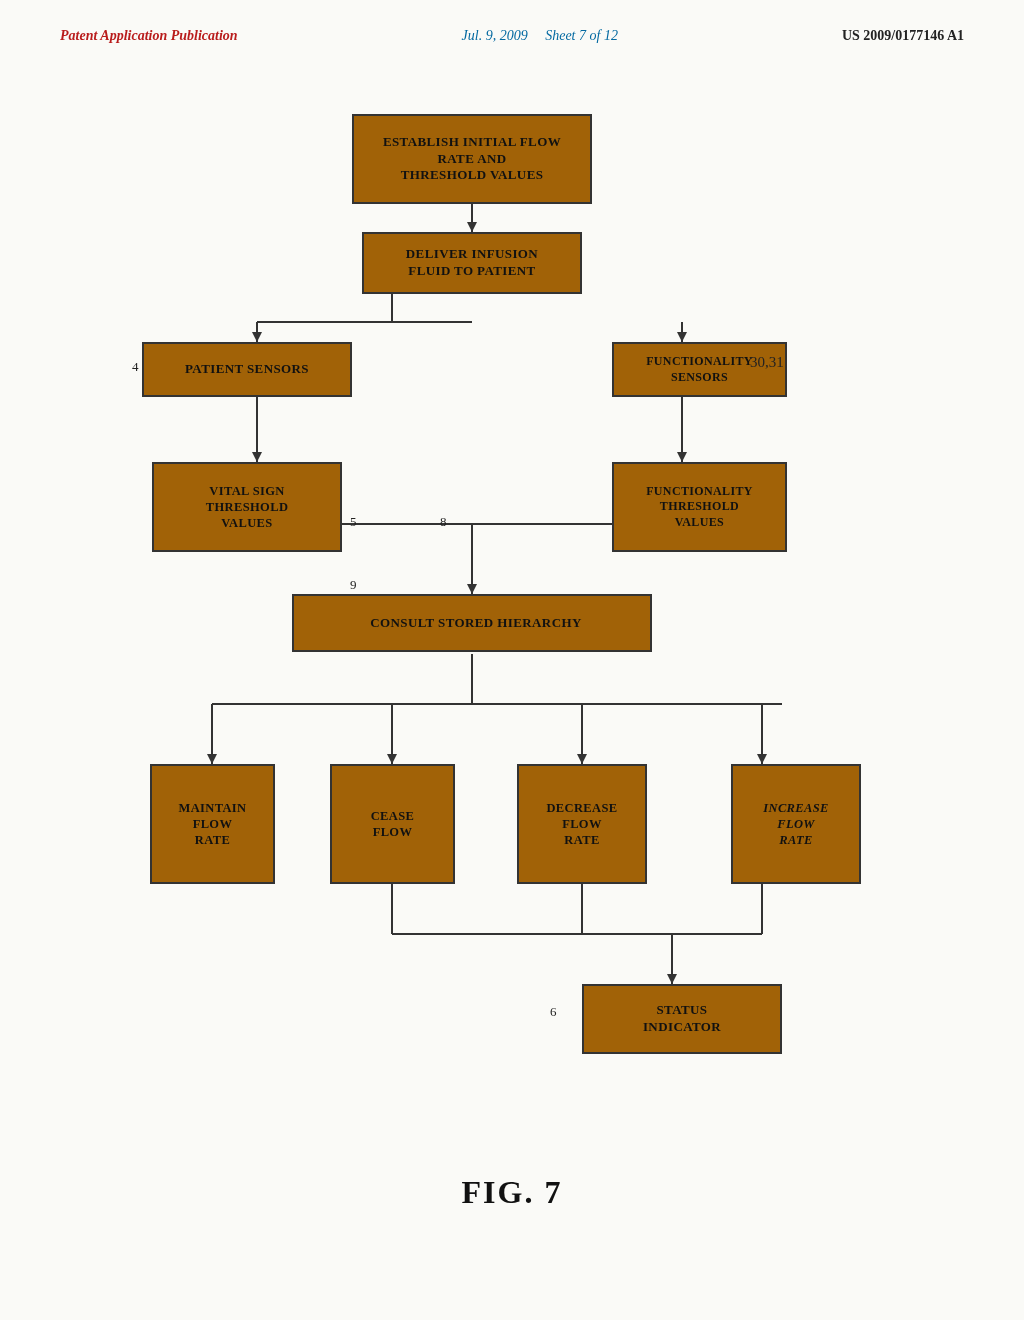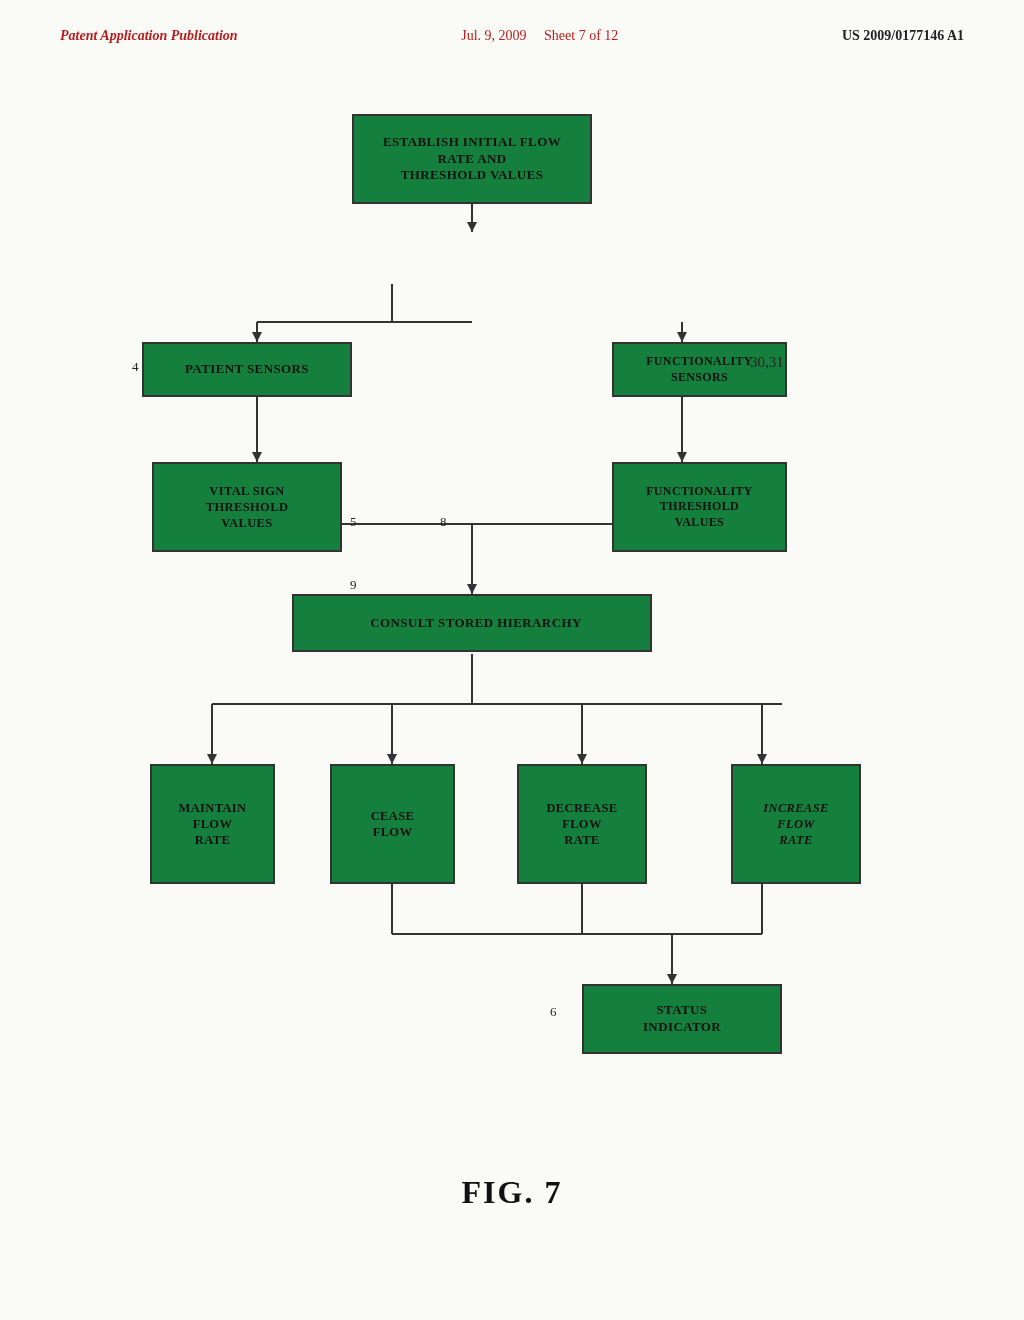--- a/index.html
+++ b/index.html
@@ -31,43 +31,44 @@
 
     .header-left {
       font-size: 14px;
       font-weight: bold;
       font-style: italic;
       color: #b91c1c;
     }
 
     .header-center {
       font-size: 14px;
-      color: #b91c1c;
+      color: #0369a1;
       text-align: center;
+      font-style: italic;
     }
 
     .header-right {
       font-size: 14px;
       color: #222;
       font-weight: bold;
     }
 
     
     .diagram-area {
       position: relative;
       width: 860px;
       margin: 30px auto 0 auto;
       height: 1080px;
     }
 
     
     .box {
       position: absolute;
       border: 2px solid #333;
-      background: #15803d;
+      background: #a16207;
       display: flex;
       align-items: center;
       justify-content: center;
       text-align: center;
       font-size: 14px;
       font-weight: bold;
       letter-spacing: 0.03em;
       line-height: 1.3;
       padding: 6px 10px;
       color: #111;
@@ -176,20 +177,24 @@
 
       <line x1="660" y1="283" x2="700" y2="283" stroke="#333" stroke-width="1.5"></line>
     </svg>
 
     <div class="box" style="left: 270px; top: 30px; width: 240px; height: 90px; font-size: 13px;">
       <span style="white-space:pre-line;">ESTABLISH INITIAL FLOW
 RATE AND
 THRESHOLD VALUES</span>
     </div>
 
+    <div class="box" style="left: 280px; top: 148px; width: 220px; height: 62px; font-size: 13px;">
+      <span style="white-space:pre-line;">DELIVER INFUSION
+FLUID TO PATIENT</span>
+    </div>
 
     <div class="box" style="left: 60px; top: 258px; width: 210px; height: 55px; font-size: 13px;">
       <span>PATIENT  SENSORS</span>
     </div>
 
     <div class="box" style="left: 530px; top: 258px; width: 175px; height: 55px; font-size: 12px;">
       <span style="white-space:pre-line;">FUNCTIONALITY
 SENSORS</span>
     </div>
 

